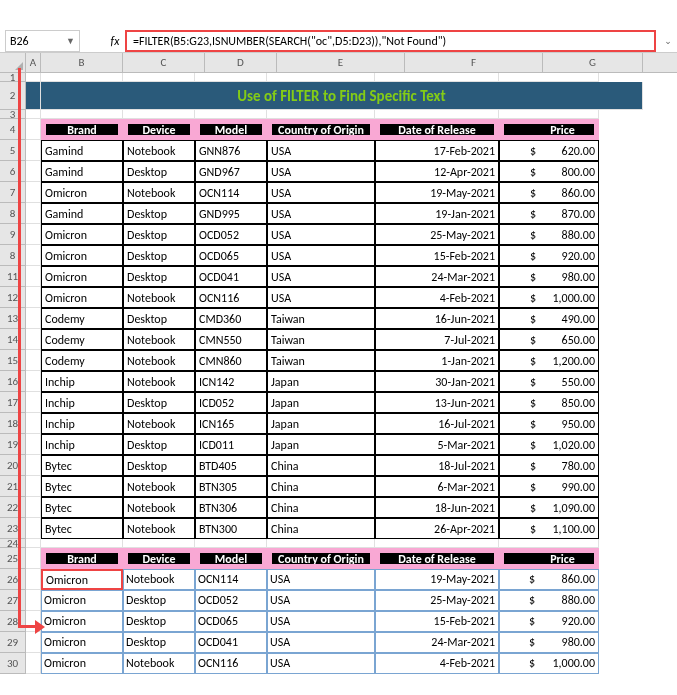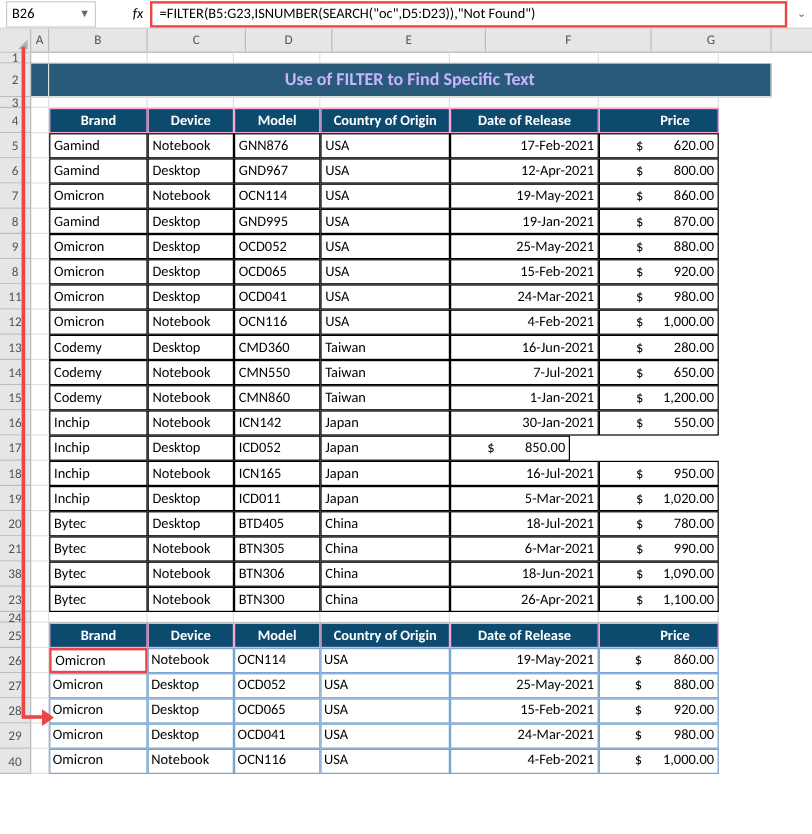--- a/index.html
+++ b/index.html
@@ -1,18 +1,18 @@
 <!DOCTYPE html>
 <html><head>
   <meta charset="utf-8">
   <style>
     * { margin: 0; padding: 0; box-sizing: border-box; }
     body { font-family: Calibri, Arial, sans-serif; font-size: 12px; background: #fff; width: 677px; }
     
-    .name-box-bar { display: flex; align-items: center; height: 24px; border-bottom: 1px solid #ccc; background: #fff; }
+    .name-box-bar { display: flex; align-items: center; height: 24px; border-bottom: 1px solid #ccc; background: #fff; margin-top: 29px; }
     .name-box { width: 75px; height: 22px; display: flex; align-items: center; justify-content: space-between; padding: 0 4px; border: 1px solid #ccc; margin: 1px 0 1px 5px; background: #fff; }
     .name-box-dropdown { color: #666; font-size: 9px; }
     .fx-divider { width: 25px; }
     .fx-label { width: 20px; font-style: italic; color: #000000; text-align: center; }
     .formula-input-wrap { flex: 1; height: 22px; border: 2px solid #e44; padding: 0 6px; display: flex; align-items: center; background: #fff; margin-right: 3px; }
     .formula-input { font-size: 12px; color: #000; }
     .formula-expand { width: 18px; text-align: center; color: #666; font-size: 9px; }
     
     .grid-header { display: flex; height: 20px; background: #e6e6e6; border-bottom: 1px solid #bbb; }
     .row-hdr-space { width: 26px; border-right: 1px solid #bbb; display: flex; align-items: center; justify-content: center; position: relative; background: #e6e6e6; }
@@ -31,24 +31,24 @@
     .row-hdr { width: 26px; min-width: 26px; border-right: 1px solid #bbb; border-bottom: 1px solid #bbb; background: #e6e6e6; display: flex; align-items: center; justify-content: center; color: #555; font-size: 11px; }
     .cell { border-right: 1px solid #e0e0e0; border-bottom: 1px solid #e0e0e0; display: flex; align-items: center; padding: 0 3px; font-size: 12px; overflow: hidden; white-space: nowrap; }
     .cell.col-A { width: 15px; padding: 0; }
     .cell.col-B { width: 82px; }
     .cell.col-C { width: 72px; }
     .cell.col-D { width: 72px; }
     .cell.col-E { width: 108px; }
     .cell.col-F { width: 124px; }
     .cell.col-G { width: 100px; padding-left: 30px; }
     
-    .title-row .cell { background: #2a5a7a; color: #c4b5fd; font-weight: bold; font-size: 15px; justify-content: center; }
+    .title-row .cell { background: #2a5a7a; color: #84cc16; font-weight: bold; font-size: 15px; justify-content: center; }
     .title-merged { width: 602px !important; border-right: 1px solid #e0e0e0; }
     
-    .header-row .cell.hdr { background: #0c4a6e; color: #fff; font-weight: bold; justify-content: center; border: 1px solid #f9a8d4; }
+    .header-row .cell.hdr { background: #000000; color: #fff; font-weight: bold; justify-content: center; border: 5px solid #f9a8d4; }
     
     .data-row .cell.dat { border: 1px solid #000; }
     .data-row .cell.dat.col-F { justify-content: flex-end; }
     .data-row .cell.dat.col-G { justify-content: flex-end; }
     .price-cell { display: flex; justify-content: space-between; width: 100%; }
     
     .res-row .cell.res { }
     .res-row .cell.res.col-F { justify-content: flex-end; }
     .res-row .cell.res.col-G { justify-content: flex-end; }
     
@@ -261,21 +261,21 @@
         <div class="row-hdr">13</div>
     <div class="cell col-A"></div>
     <div class="cell col-B dat">Codemy</div>
     <div class="cell col-C dat">Desktop</div>
     <div class="cell col-D dat">CMD360</div>
     <div class="cell col-E dat">Taiwan</div>
     <div class="cell col-F dat">16-Jun-2021</div>
     <div class="cell col-G dat">
           <span class="price-cell">
             <span>$</span>
-            <span>280.00</span>
+            <span>490.00</span>
           </span>
         </div>
       </div>
       <div class="row data-row">
         <div class="row-hdr">14</div>
     <div class="cell col-A"></div>
     <div class="cell col-B dat">Codemy</div>
     <div class="cell col-C dat">Notebook</div>
     <div class="cell col-D dat">CMN550</div>
     <div class="cell col-E dat">Taiwan</div>
@@ -317,20 +317,21 @@
           </span>
         </div>
       </div>
       <div class="row data-row">
         <div class="row-hdr">17</div>
     <div class="cell col-A"></div>
     <div class="cell col-B dat">Inchip</div>
     <div class="cell col-C dat">Desktop</div>
     <div class="cell col-D dat">ICD052</div>
     <div class="cell col-E dat">Japan</div>
+    <div class="cell col-F dat">13-Jun-2021</div>
     <div class="cell col-G dat">
           <span class="price-cell">
             <span>$</span>
             <span>850.00</span>
           </span>
         </div>
       </div>
       <div class="row data-row">
         <div class="row-hdr">18</div>
     <div class="cell col-A"></div>
@@ -385,21 +386,21 @@
     <div class="cell col-E dat">China</div>
     <div class="cell col-F dat">6-Mar-2021</div>
     <div class="cell col-G dat">
           <span class="price-cell">
             <span>$</span>
             <span>990.00</span>
           </span>
         </div>
       </div>
       <div class="row data-row">
-        <div class="row-hdr">38</div>
+        <div class="row-hdr">22</div>
     <div class="cell col-A"></div>
     <div class="cell col-B dat">Bytec</div>
     <div class="cell col-C dat">Notebook</div>
     <div class="cell col-D dat">BTN306</div>
     <div class="cell col-E dat">China</div>
     <div class="cell col-F dat">18-Jun-2021</div>
     <div class="cell col-G dat">
           <span class="price-cell">
             <span>$</span>
             <span>1,090.00</span>
@@ -500,21 +501,21 @@
     <div class="cell col-E res spill-range">USA</div>
     <div class="cell col-F res spill-range">24-Mar-2021</div>
     <div class="cell col-G res spill-range">
           <span class="price-cell">
             <span>$</span>
             <span>980.00</span>
           </span>
         </div>
       </div>
       <div class="row res-row">
-        <div class="row-hdr">40</div>
+        <div class="row-hdr">30</div>
     <div class="cell col-A"></div>
     <div class="cell col-B res  spill-range">Omicron</div>
     <div class="cell col-C res spill-range">Notebook</div>
     <div class="cell col-D res spill-range">OCN116</div>
     <div class="cell col-E res spill-range">USA</div>
     <div class="cell col-F res spill-range">4-Feb-2021</div>
     <div class="cell col-G res spill-range">
           <span class="price-cell">
             <span>$</span>
             <span>1,000.00</span>

